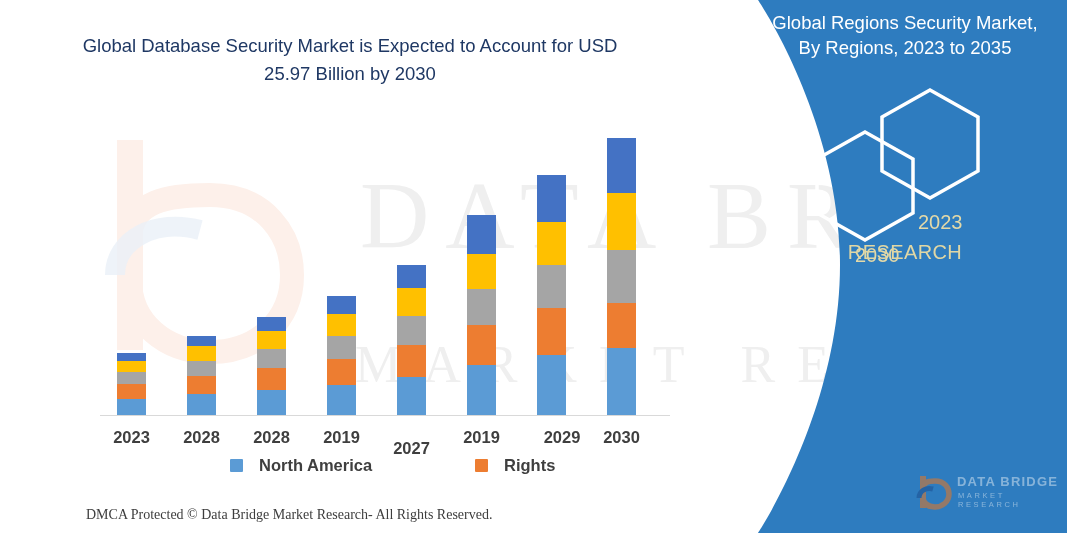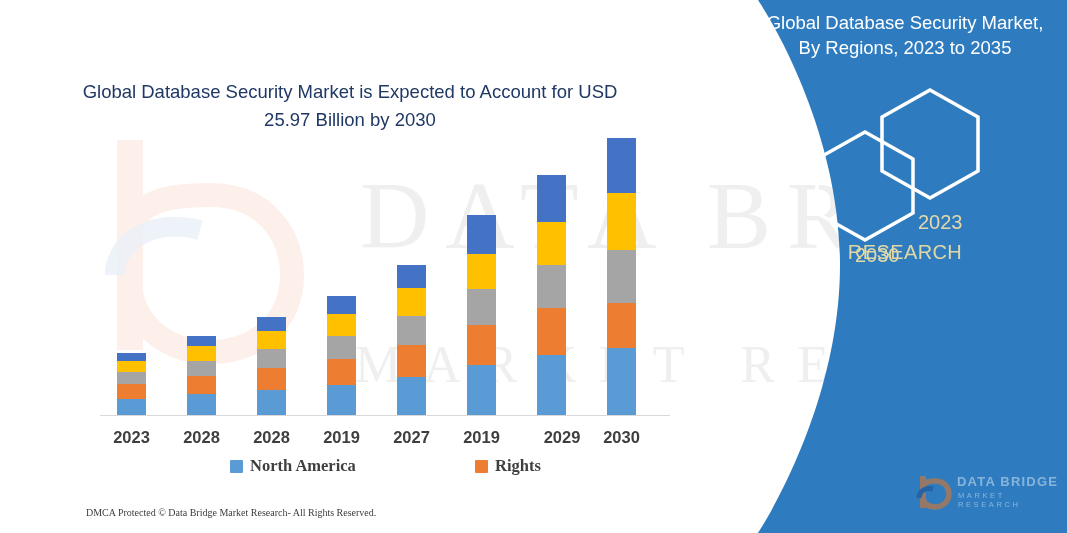--- a/index.html
+++ b/index.html
@@ -138,21 +138,20 @@
   .chart-title {
     position: absolute;
     z-index: 2;
     left: 60px;
     top: 32px;
     width: 580px;
     text-align: center;
     color: #1f3864;
     font-size: 18.5px;
     line-height: 28px;
-    margin-top: 46px;
   }
 
   .plot {
     position: absolute;
     z-index: 2;
     left: 100px;
     top: 120px;
     width: 570px;
     height: 296px;
   }
@@ -195,40 +194,39 @@
     z-index: 2;
     left: 100px;
     top: 456px;
     width: 570px;
     height: 24px;
   }
   .legend-item {
     position: absolute;
     display: flex;
     align-items: center;
-    gap: 7px;
-    font-family: Liberation Serif, serif;
+    gap: 16px;
   }
   .legend-swatch {
     width: 13px;
     height: 13px;
     border-radius: 1px;
   }
   .legend-label {
     font-size: 16.5px;
     font-weight: 700;
     color: #3f3f3f;
   }
 
   .footer {
     position: absolute;
     z-index: 2;
     top: 507px;
     font-family: "Liberation Serif", serif;
-    font-size: 10px;
+    font-size: 14px;
     color: #3d3d3d;
     white-space: nowrap;
   }
   .footer.left { left: 86px; }
   .footer.right { left: 428px; }
 </style>
 </head>
 <body>
 
 <div id="infographic">
@@ -303,21 +301,21 @@
         <div class="seg" style="height: 45px; background: rgb(237, 125, 49);"></div>
         <div class="seg" style="height: 67px; background: rgb(91, 155, 213);"></div>
       </div>
     </div>
 
   <div class="xlabels" id="xlabels">
       <div class="xlabel" style="left: -3.5px;">2023</div>
       <div class="xlabel" style="left: 66.5px;">2028</div>
       <div class="xlabel" style="left: 136.5px;">2028</div>
       <div class="xlabel" style="left: 206.5px;">2019</div>
-      <div class="xlabel" style="left: 276.5px;">2027</div>
+      <div class="xlabel" style="left: 276.5px; margin-top: 11px;">2027</div>
       <div class="xlabel" style="left: 346.5px;">2019</div>
       <div class="xlabel" style="left: 427px; text-align: center;">2029</div>
       <div class="xlabel" style="left: 486.5px;">2030</div>
     </div>
 
   <div class="legend" id="legend">
       <div class="legend-item" style="left: 130px;">
         <span class="legend-swatch" style="background: rgb(91, 155, 213);"></span>
         <span class="legend-label">North America</span>
       </div>
@@ -329,21 +327,21 @@
 
   <div class="footer left">DMCA Protected © Data Bridge Market Research- All Rights Reserved.</div>
 
   <div class="blue-panel">
     <svg width="377" height="533" viewBox="0 0 377 533">
       <path d="M377 0 L68 0 C68 0 150 120 150 265 C150 410 68 533 68 533 L377 533 Z" fill="#2E7CBF"></path>
     </svg>
   </div>
 
   <div class="panel-title">
-    <div>Global Database Security Market,</div>
+    <div>Global Regions Security Market,</div>
     <div>By Regions, 2023 to 2035</div>
   </div>
 
   <div class="hex-group">
     <svg width="220" height="190" viewBox="0 0 220 190" style="position:absolute;left:0;top:0;">
       <polygon points="120,5 168,32 168,86 120,113 72,86 72,32" fill="none" stroke="#ffffff" stroke-width="3.5"></polygon>
       <polygon points="55,47 103,74 103,128 55,155 7,128 7,74" fill="none" stroke="#ffffff" stroke-width="3.5"></polygon>
     </svg>
     <div class="hex-label y2030">2030</div>
     <div class="hex-label y2023">2023</div>

